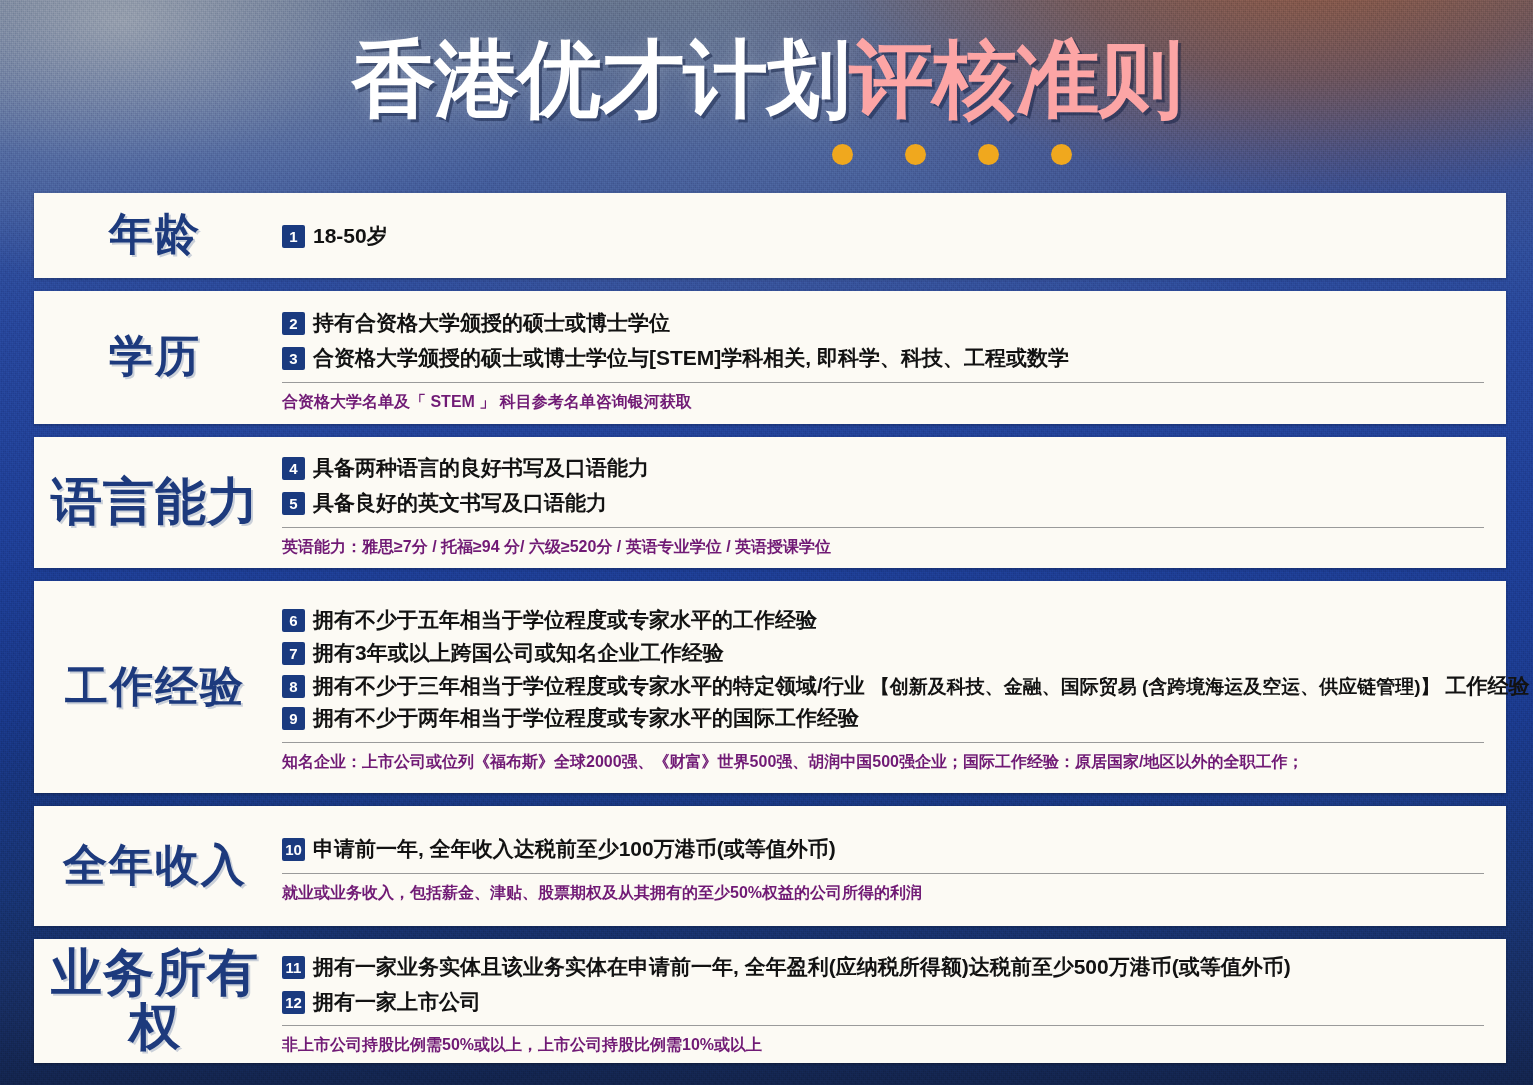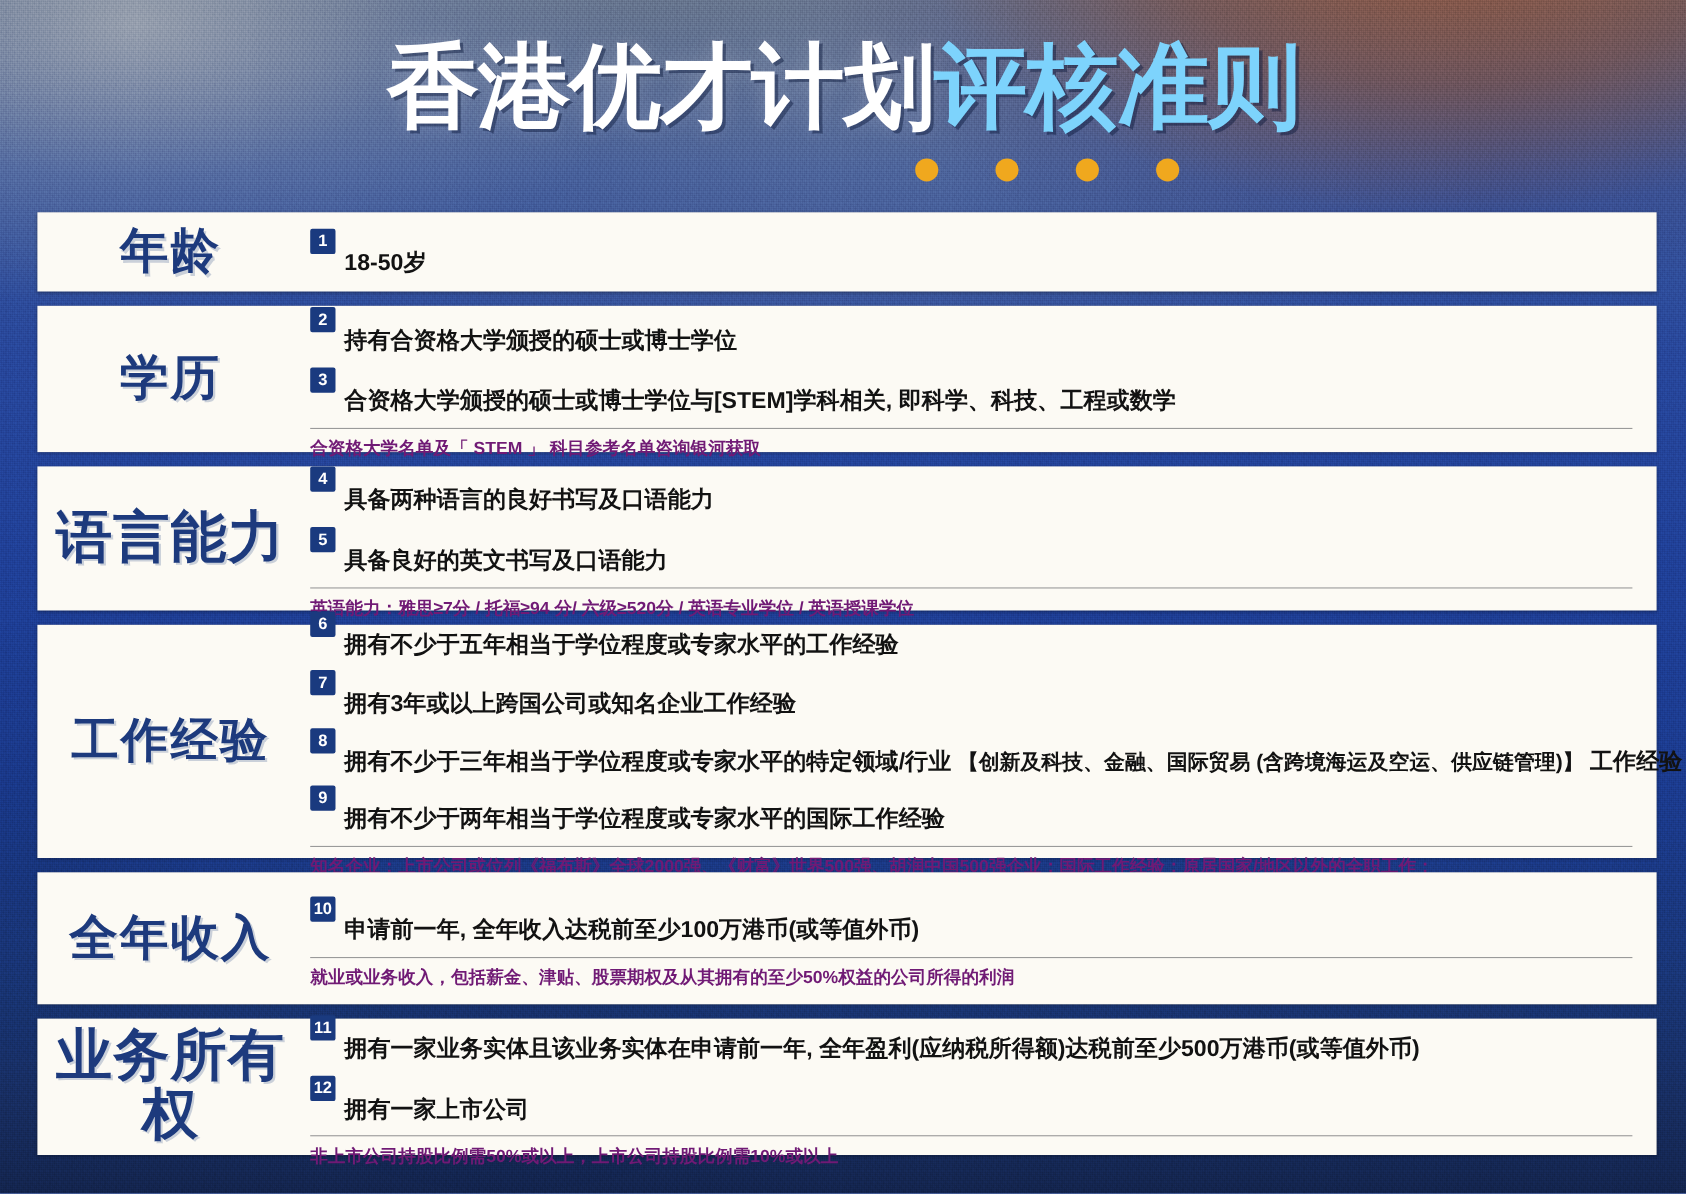--- a/index.html
+++ b/index.html
@@ -74,21 +74,21 @@
     font-weight: bold;
     font-size: 84px;
     line-height: 1;
     letter-spacing: -1px;
   }
   .title-white {
     color: #ffffff;
     text-shadow: 3px 3px 0 rgba(10,25,60,.45), 0 0 18px rgba(255,255,255,.18);
   }
   .title-gold {
-    color: #7dd3fc;
+    color: #fca5a5;
     text-shadow: 3px 3px 0 rgba(10,25,60,.45);
   }
   #dots-row {
     position: absolute;
     top: 144px;
     left: 832px;
     display: flex;
     gap: 52px;
   }
   .dot {
@@ -150,42 +150,42 @@
     font-size: 15px;
     font-weight: bold;
     line-height: 23px;
     text-align: center;
     padding: 0 3px;
     margin-right: 8px;
     margin-top: 3px;
     border-radius: 2px;
     font-family: "Liberation Sans", sans-serif;
   }
-  .bullet-text { flex: 1 1 auto; margin-top: 20px; }
+  .bullet-text { flex: 1 1 auto; }
   .bullet-text .sub {
     font-size: 19px;
     font-weight: bold;
   }
 
   .divider {
     height: 1px;
     background: #9a9a9a;
     margin: 10px 0 0 0;
   }
   .footnote {
     font-size: 16px;
     font-weight: bold;
     color: #701a75;
     padding-top: 9px;
     line-height: 1.3;
     white-space: nowrap;
   }
 
   
-  #card-age     { height: 72px; }
+  #card-age     { height: 85px; }
   #card-edu     { height: 133px; }
   #card-lang    { height: 131px; }
   #card-work    { height: 212px; }
   #card-income  { height: 120px; }
   #card-biz     { height: 124px; }
 
   #card-age .card-body { padding-top: 0; padding-bottom: 0; }
   #card-age .bullet { margin: 0; }
 
   #card-work .bullet { margin: 5px 0; }

